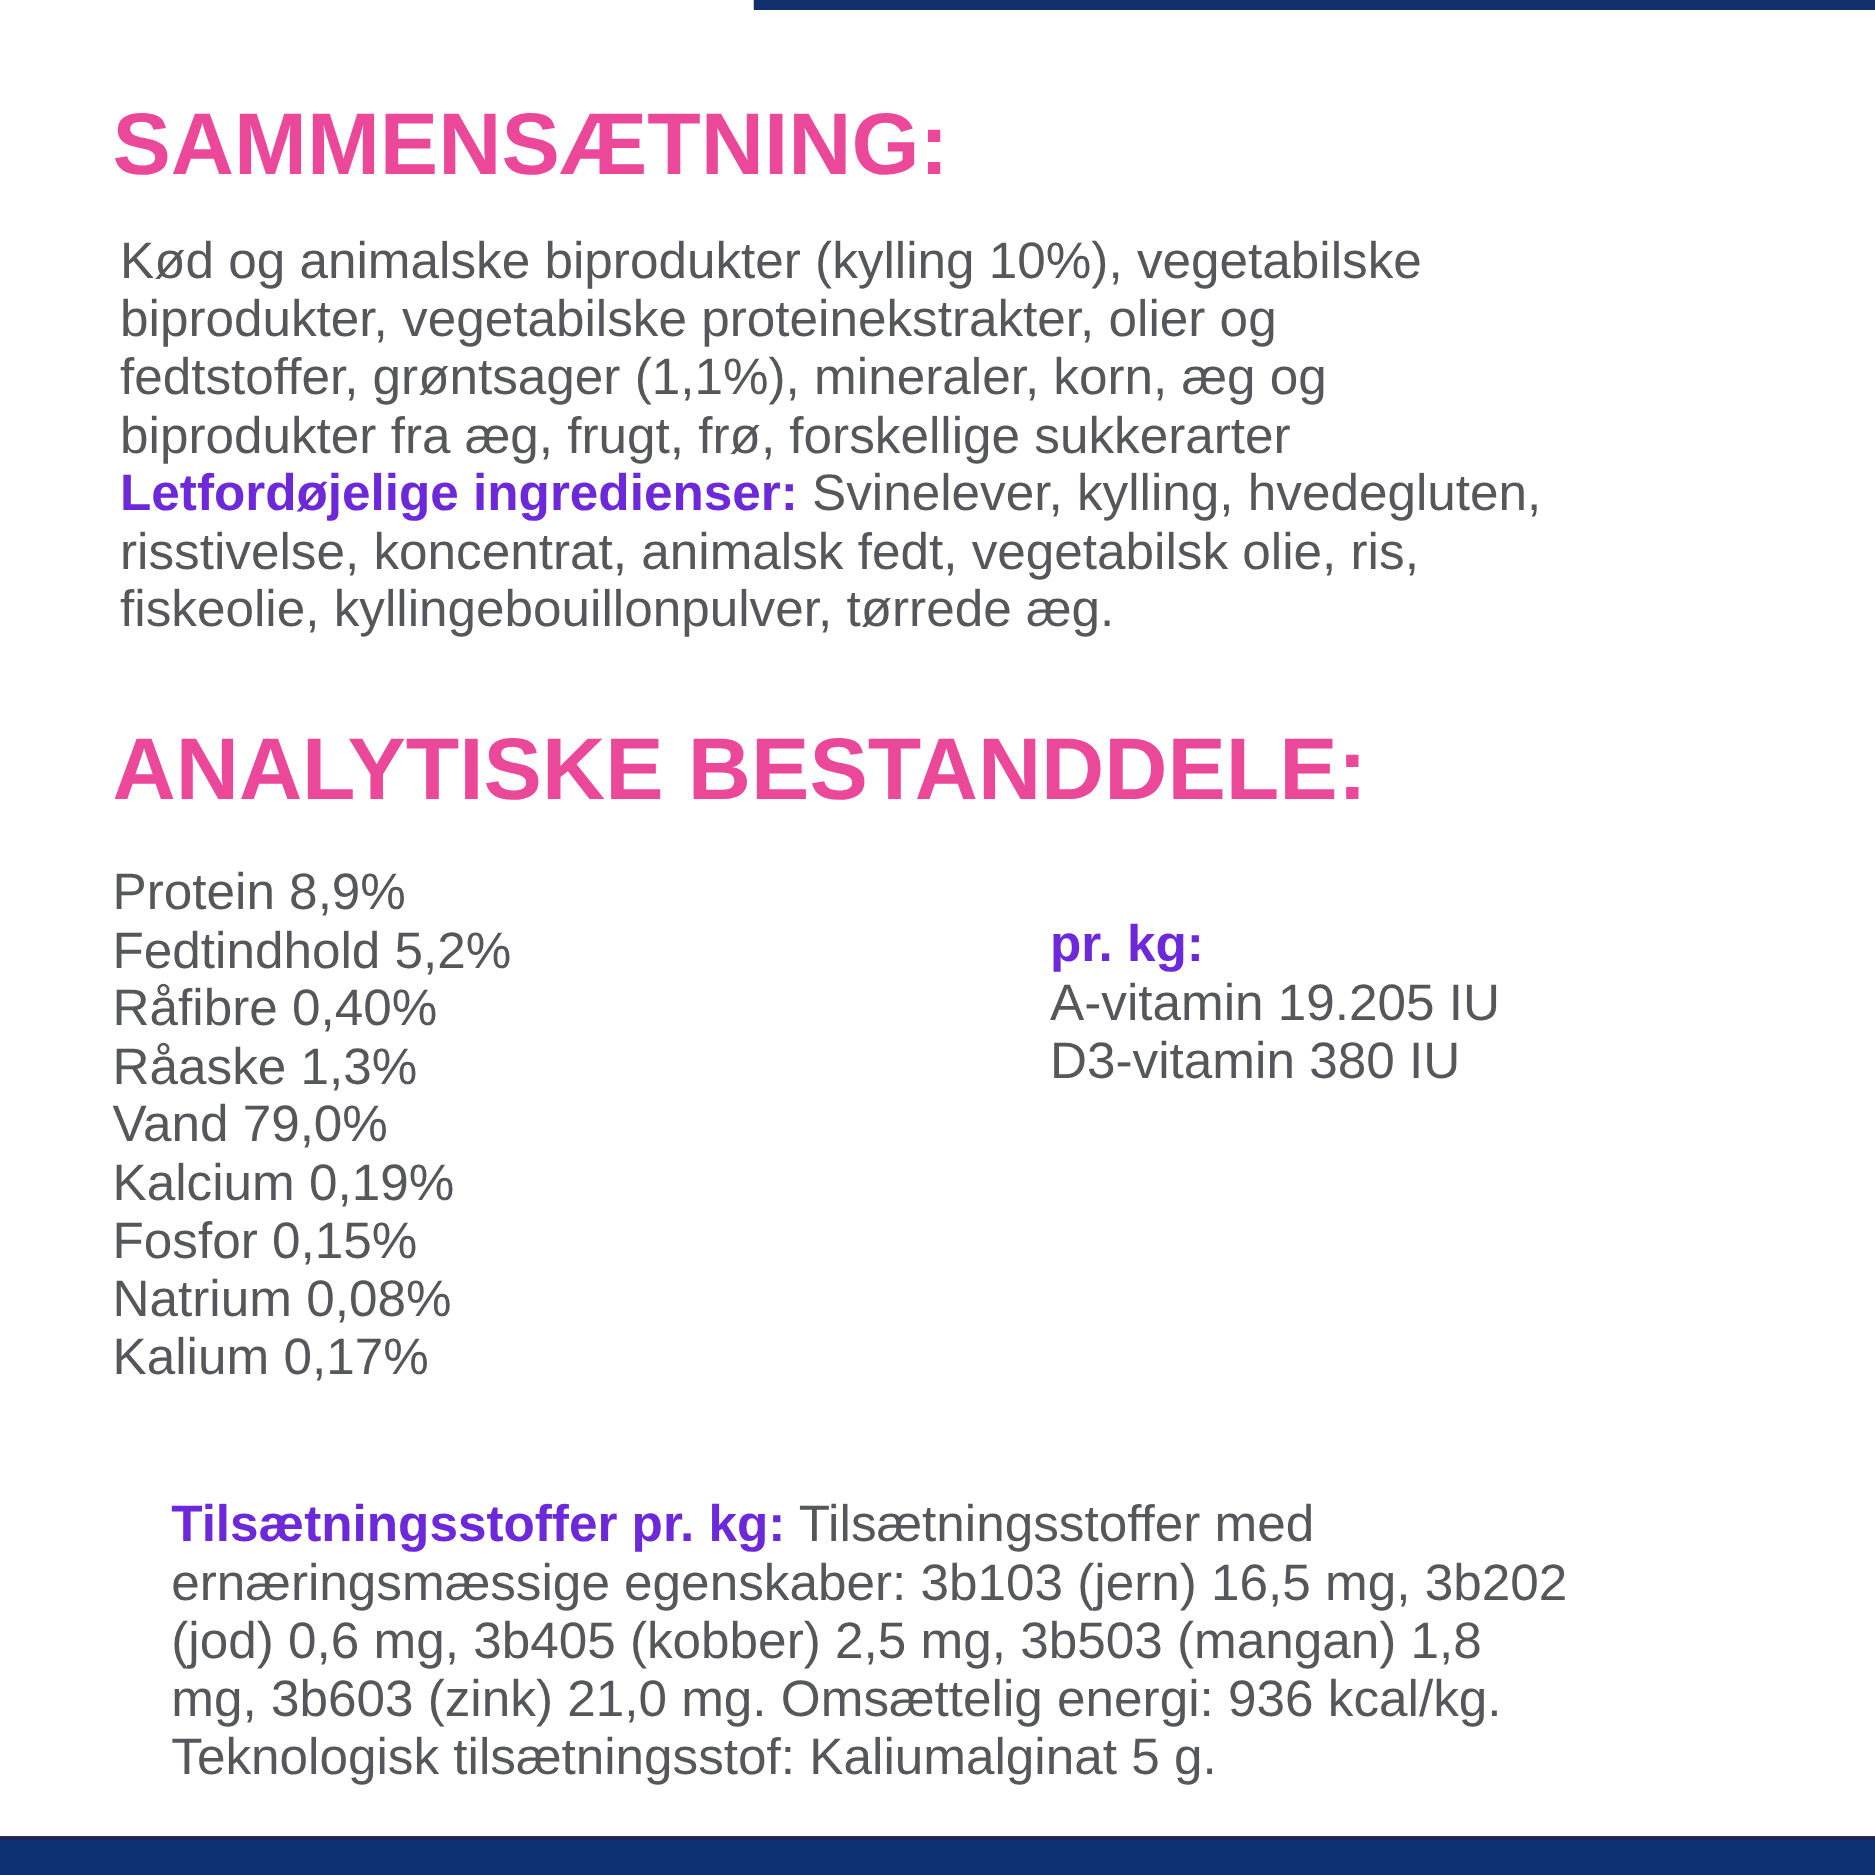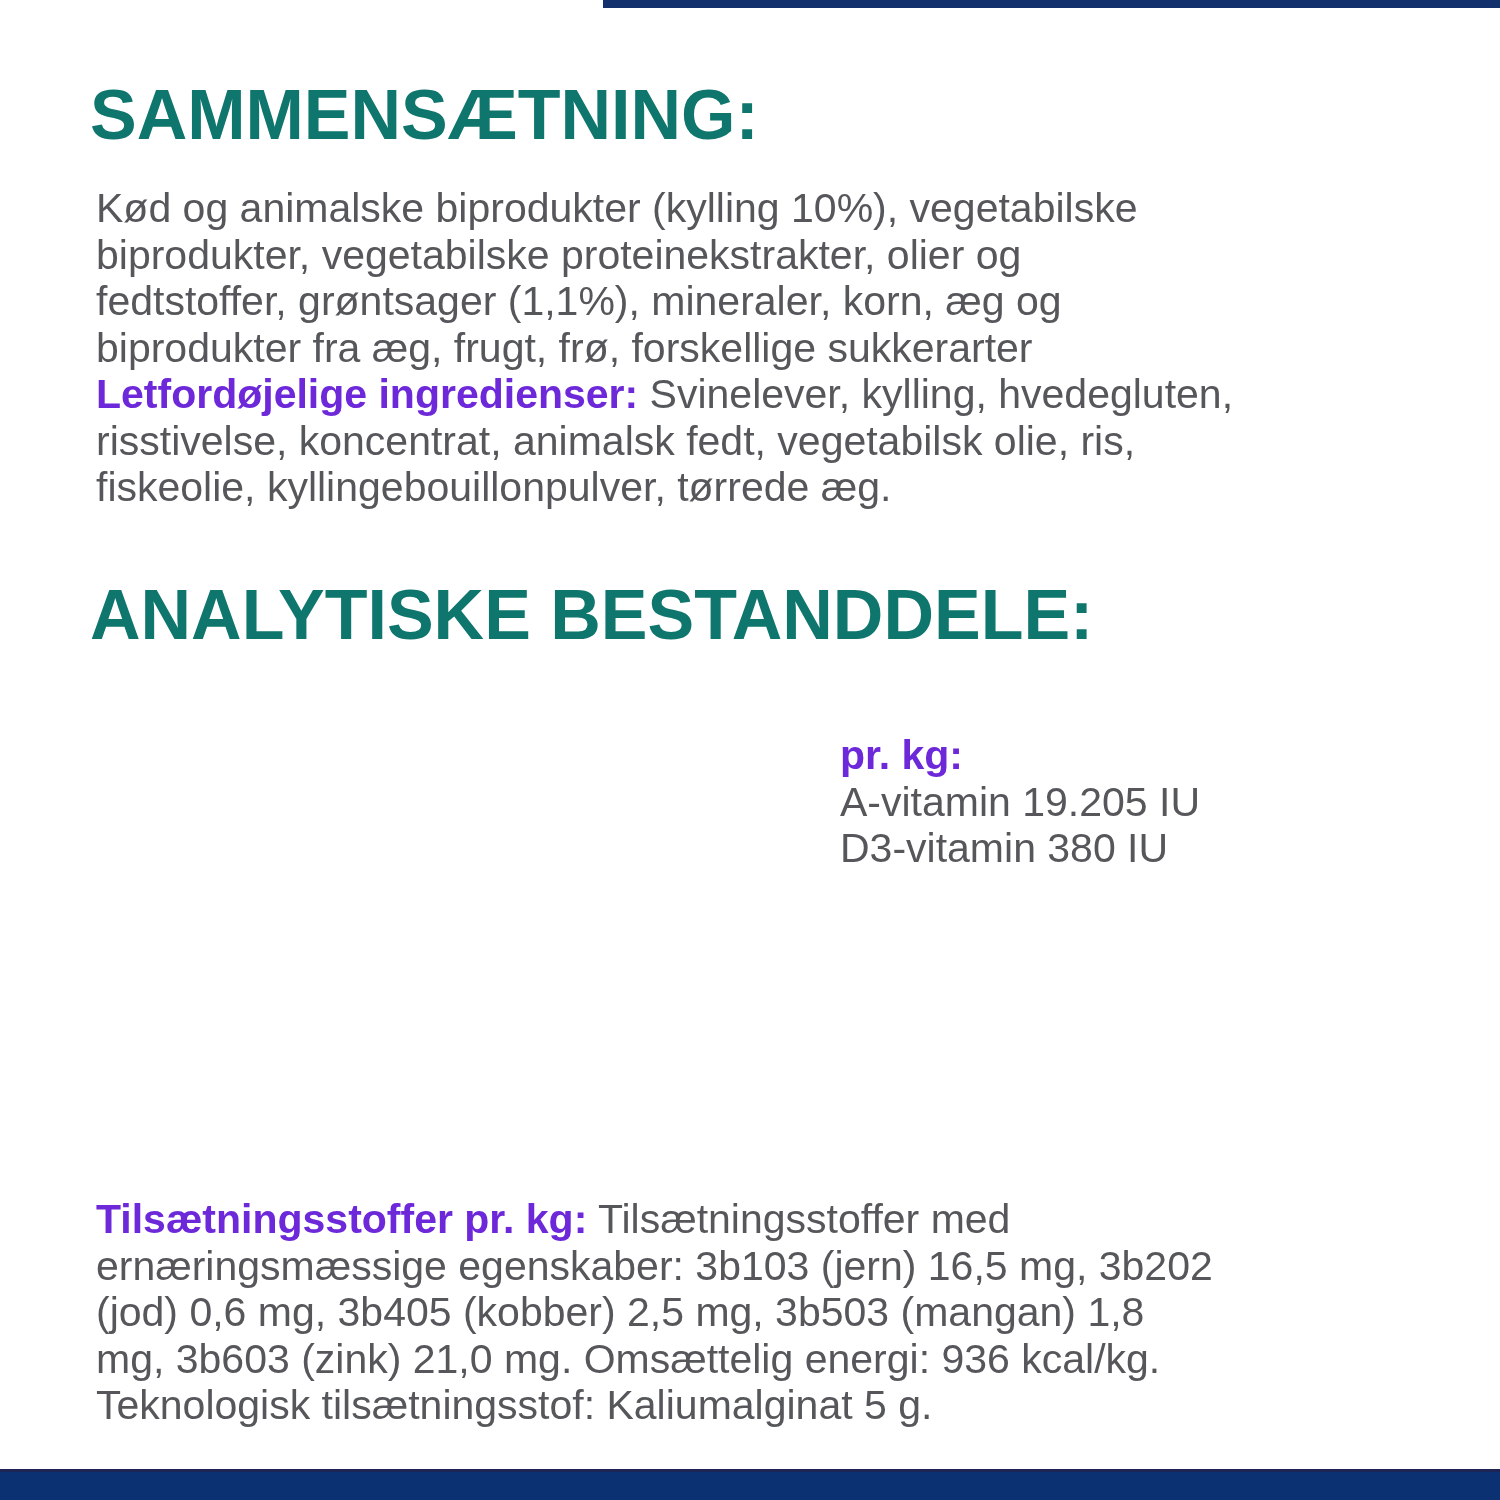--- a/index.html
+++ b/index.html
@@ -25,37 +25,37 @@
     border-top: 3px solid #1e2453;
   }
   h1, h2 {
     margin: 0;
     position: absolute;
     left: 90px;
     font-size: 70px;
     line-height: 70px;
     font-weight: bold;
     letter-spacing: 0px;
-    color: #0f766e;
+    color: #ec4899;
     white-space: nowrap;
   }
   .h-composition { top: 80px; }
   .h-analytical  { top: 580px; }
   .bodytext {
     margin: 0;
     position: absolute;
     left: 96px;
     width: 1360px;
     font-size: 41px;
     line-height: 46.5px;
     color: #55575b;
     white-space: pre-line;
   }
   .p-composition { top: 185px; }
-  .p-additives   { top: 1196px; }
+  .p-additives   { top: 1196px; margin-left: 41px; }
   .bold-label {
     font-weight: bold;
     color: #6d28d9;
   }
   .col {
     position: absolute;
     top: 690px;
     font-size: 41px;
     line-height: 46.5px;
     color: #55575b;
@@ -76,20 +76,40 @@
   <p class="bodytext p-composition"><span>Kød og animalske biprodukter (kylling 10%), vegetabilske
 biprodukter, vegetabilske proteinekstrakter, olier og
 fedtstoffer, grøntsager (1,1%), mineraler, korn, æg og
 biprodukter fra æg, frugt, frø, forskellige sukkerarter
 </span><span class="bold-label">Letfordøjelige ingredienser:</span><span> Svinelever, kylling, hvedegluten,
 risstivelse, koncentrat, animalsk fedt, vegetabilsk olie, ris,
 fiskeolie, kyllingebouillonpulver, tørrede æg.</span></p>
 
   <h2 class="h-analytical">ANALYTISKE BESTANDDELE:</h2>
 
+  <div class="col col-left">
+
+      <div class="row">Protein 8,9%</div>
+
+      <div class="row">Fedtindhold 5,2%</div>
+
+      <div class="row">Råfibre 0,40%</div>
+
+      <div class="row">Råaske 1,3%</div>
+
+      <div class="row">Vand 79,0%</div>
+
+      <div class="row">Kalcium 0,19%</div>
+
+      <div class="row">Fosfor 0,15%</div>
+
+      <div class="row">Natrium 0,08%</div>
+
+      <div class="row">Kalium 0,17%</div>
+    </div>
 
   <div class="col col-right">
     <div class="row bold-label">pr. kg:</div>
     <div>
 
         <div class="row">A-vitamin 19.205 IU</div>
 
         <div class="row">D3-vitamin 380 IU</div>
       </div>
   </div>

